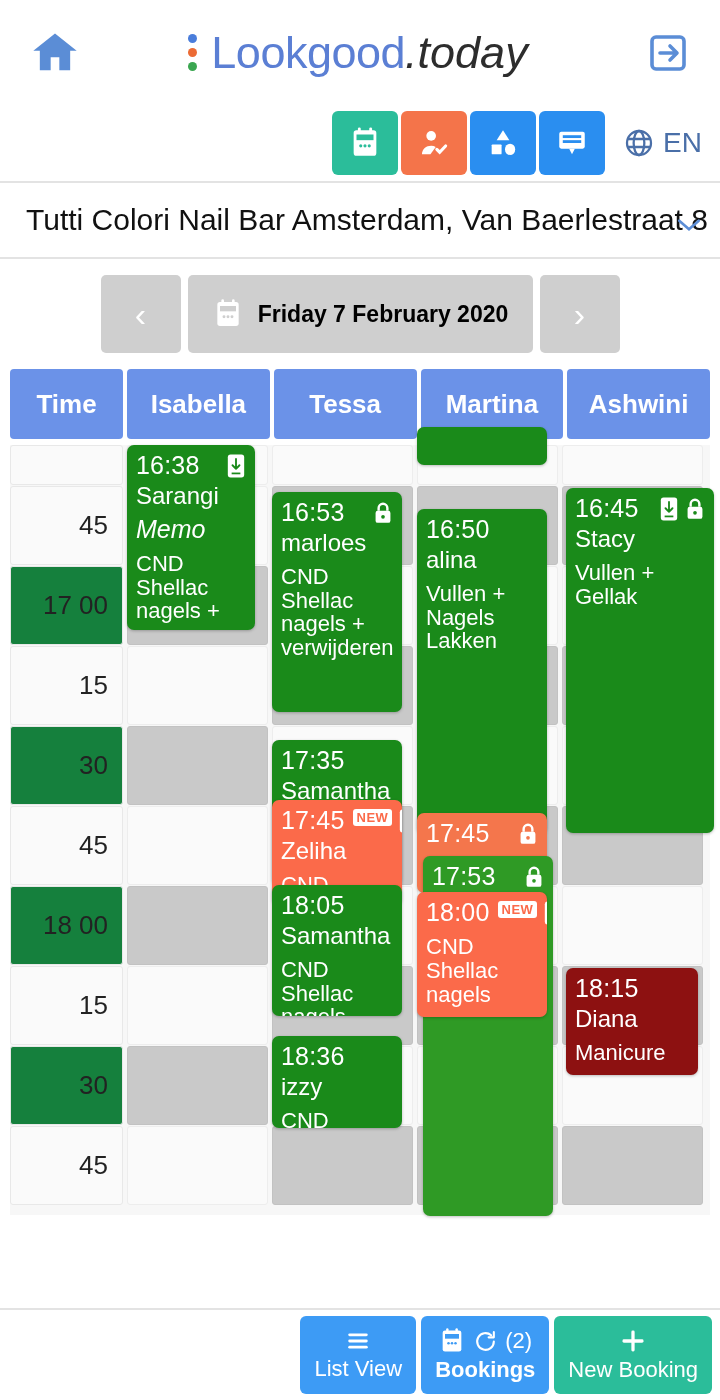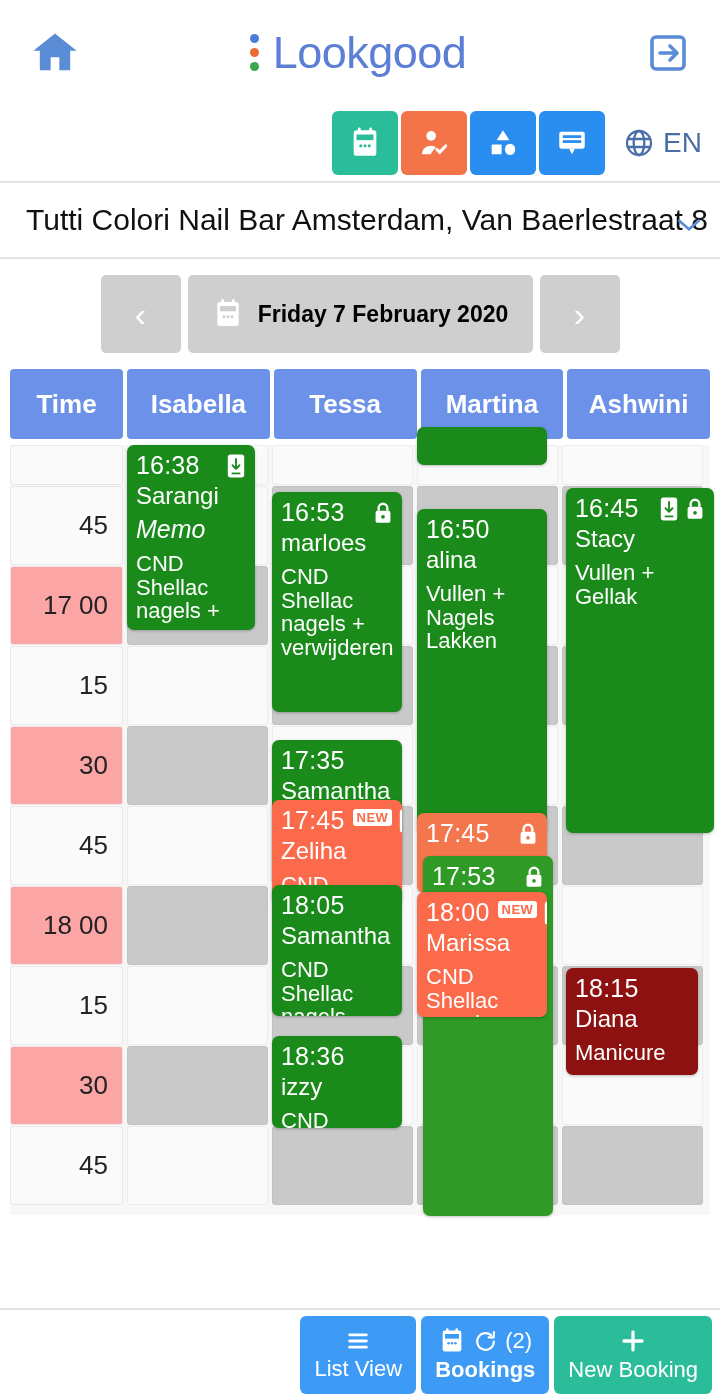--- a/index.html
+++ b/index.html
@@ -85,21 +85,21 @@
   }
   .hc.time{ width:113px; flex:0 0 113px; }
   .hc.staff{ flex:1 1 0; }
 
   .grid{ position:relative; height:770px; background:#f7f7f7; }
   .rows{ position:absolute; inset:0; }
   .row{ position:absolute; left:0; width:113px; height:80px;
         display:flex; align-items:center; justify-content:flex-end;
         padding-right:14px; font-size:26px; color:#222;
         border:1px solid #e8e8e8; border-radius:3px; background:#fafafa;}
-  .row.alt{ background:#fca5a5; }
+  .row.alt{ background:#15803d; }
   .lane{ position:absolute; top:0; bottom:1px; }
   .lane-band{
     position:absolute; left:0; right:0; height:80px;
     border-radius:3px; background:#fafafa; border:1px solid #ededed;
   }
   .lane-band.alt{ background:#c9c9c9; border-color:#c2c2c2;}
 
   .appt{
     position:absolute; border-radius:7px; overflow:hidden;
     color:#fff; padding:7px 9px 0 9px; line-height:1.08;
@@ -151,20 +151,21 @@
     </svg>
   </span>
 
   <div class="brand">
     <span class="dots">
       <i class="dot-b"></i>
         <i class="dot-o"></i>
         <i class="dot-g"></i>
     </span>
     <span class="brand-name">Lookgood</span>
+    <span class="brand-tld">.today</span>
   </div>
 
   <span class="logout-icon">
     <svg viewBox="0 0 24 24" width="52" height="48" fill="none" stroke="#5b8dd6" stroke-width="1.8">
       <rect x="4" y="4" width="16" height="16" rx="2"></rect>
       <path d="M8 12h8M13 8.5l3.5 3.5L13 15.5" stroke-linecap="round" stroke-linejoin="round"></path>
     </svg>
   </span>
 </div>
 
@@ -413,21 +414,20 @@
           <span class="a-time">18:00</span>
           <span class="a-badges">
             <span class="badge-new">NEW</span>
             <svg class="badge-icon" viewBox="0 0 16 22">
               <rect x="0.5" y="0.5" width="15" height="21" rx="2.5" fill="#fff"></rect>
               <path d="M8 4.5v9M4.8 10.3L8 13.6l3.2-3.3" stroke="#fb6a4a" stroke-width="1.7" fill="none" stroke-linecap="round" stroke-linejoin="round"></path>
               <rect x="4" y="17" width="8" height="1.6" fill="#fb6a4a"></rect>
             </svg>
           </span>
         </div>
-        <div class="a-name">Marissa</div>
         <div class="a-svc">CND Shellac nagels</div>
       </div>
     </div>
 
     <div class="lane" style="left:552px; width:141px;">
       <div class="lane-band" style="top:0px;   height:40px;"></div>
       <div class="lane-band alt" style="top:41px;  height:79px;"></div>
       <div class="lane-band" style="top:121px; height:79px;"></div>
       <div class="lane-band alt" style="top:201px; height:79px;"></div>
       <div class="lane-band" style="top:281px; height:79px;"></div>

